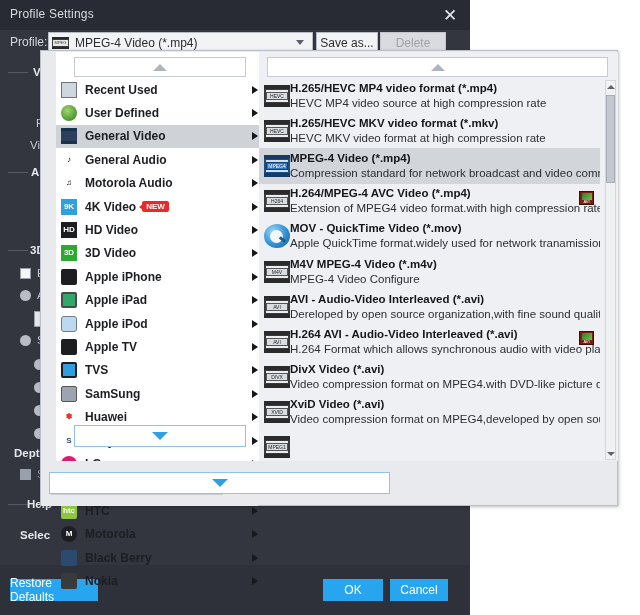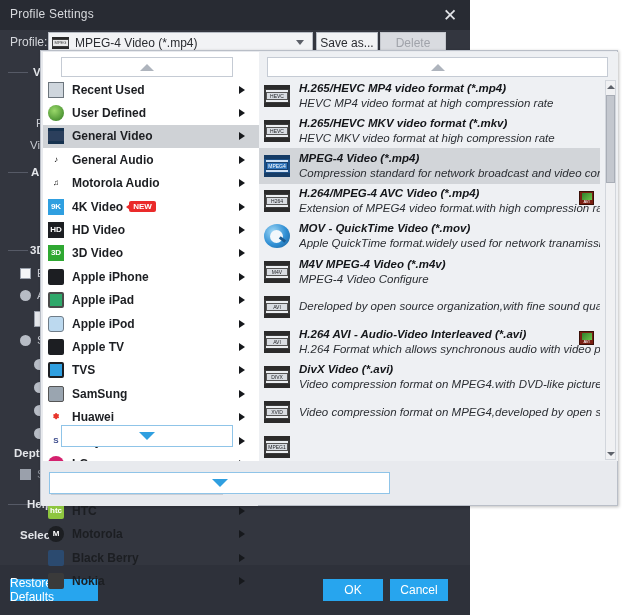--- a/index.html
+++ b/index.html
@@ -104,21 +104,21 @@
   #cancel-btn { left: 390px; top: 14px; width: 58px; height: 22px; }
 
   
   .popup {
     position: absolute; left: 40px; top: 50px; width: 578px; height: 456px;
     background: #e8eaee; border: 1px solid #b9bec7;
     box-shadow: 1px 1px 3px rgba(0,0,0,.25);
   }
   
   .cat-col {
-    position: absolute; left: 2px; top: 1px; width: 216px; height: 409px;
+    position: absolute; left: 15px; top: 1px; width: 216px; height: 409px;
     background: #ffffff;
   }
   .scroll-up, .scroll-down {
     position: absolute; background: #ffffff; border: 1px solid #c5cbd4;
     display: flex; align-items: center; justify-content: center;
   }
   .tri-up { width:0;height:0;border-left:7px solid transparent;border-right:7px solid transparent;border-bottom:7px solid #aeb4bd; }
   .tri-down { width:0;height:0;border-left:8px solid transparent;border-right:8px solid transparent;border-top:8px solid #2f9fe0; }
 
   #cat-scroll-up { left: 18px; top: 5px; width: 172px; height: 20px; }
@@ -203,21 +203,21 @@
     position: relative;
   }
   .mov-ico::before{
     content:""; position:absolute; left:6px; top:6px; width:13px; height:13px;
     border-radius:50%; background:#f2f7fb;
   }
   .mov-ico::after{
     content:""; position:absolute; left:15px; top:14px; width:7px; height:3px;
     background:#1b5c93; transform: rotate(38deg);
   }
-  .fmt-text { margin-left: 9px; flex: 1; min-width: 0; font-style: italic; }
+  .fmt-text { flex: 1; min-width: 0; }
   .fmt-title {
     font-size: 11.5px; font-weight: bold; color: #14161a;
     white-space: nowrap; overflow: hidden; line-height: 15px;
   }
   .fmt-desc {
     font-size: 11.5px; color: #2b2e33; white-space: nowrap;
     overflow: hidden; line-height: 15px;
   }
   .avi-badge {
     position: absolute; right: 6px; top: 7px; width: 15px; height: 14px;
@@ -452,21 +452,21 @@
       <div class="scroll-up" id="fmt-scroll-up">
         <span class="tri-up"></span>
       </div>
       <div class="fmt-list">
           <div class="fmt-item">
             <span class="fmt-ico">
               <span class="tag">HEVC</span>
             </span>
             <div class="fmt-text">
               <div class="fmt-title">H.265/HEVC MP4 video format (*.mp4)</div>
-              <div class="fmt-desc">HEVC MP4 video format at high compression rate</div>
+              <div class="fmt-desc">HEVC MP4 video source at high compression rate</div>
             </div>
           </div>
           <div class="fmt-item">
             <span class="fmt-ico">
               <span class="tag">HEVC</span>
             </span>
             <div class="fmt-text">
               <div class="fmt-title">H.265/HEVC MKV video format (*.mkv)</div>
               <div class="fmt-desc">HEVC MKV video format at high compression rate</div>
             </div>
@@ -504,20 +504,21 @@
             <div class="fmt-text">
               <div class="fmt-title">M4V MPEG-4 Video (*.m4v)</div>
               <div class="fmt-desc">MPEG-4 Video Configure</div>
             </div>
           </div>
           <div class="fmt-item">
             <span class="fmt-ico">
               <span class="tag">AVI</span>
             </span>
             <div class="fmt-text">
+              <div class="fmt-title">AVI - Audio-Video Interleaved (*.avi)</div>
               <div class="fmt-desc">Dereloped by open source organization,with fine sound quality and widely...</div>
             </div>
           </div>
           <div class="fmt-item">
             <span class="fmt-ico">
               <span class="tag">AVI</span>
             </span>
             <div class="fmt-text">
               <div class="fmt-title">H.264 AVI - Audio-Video Interleaved (*.avi)</div>
               <div class="fmt-desc">H.264 Format which allows synchronous audio with video playback</div>
@@ -531,20 +532,21 @@
             <div class="fmt-text">
               <div class="fmt-title">DivX Video (*.avi)</div>
               <div class="fmt-desc">Video compression format on MPEG4.with DVD-like picture quality and Ex...</div>
             </div>
           </div>
           <div class="fmt-item">
             <span class="fmt-ico">
               <span class="tag">XVID</span>
             </span>
             <div class="fmt-text">
+              <div class="fmt-title">XviD Video (*.avi)</div>
               <div class="fmt-desc">Video compression format on MPEG4,developed by open source organizat...</div>
             </div>
           </div>
           <div class="fmt-item">
             <span class="fmt-ico">
               <span class="tag">MPEG1</span>
             </span>
           </div>
         </div>
       <div class="vscroll">

